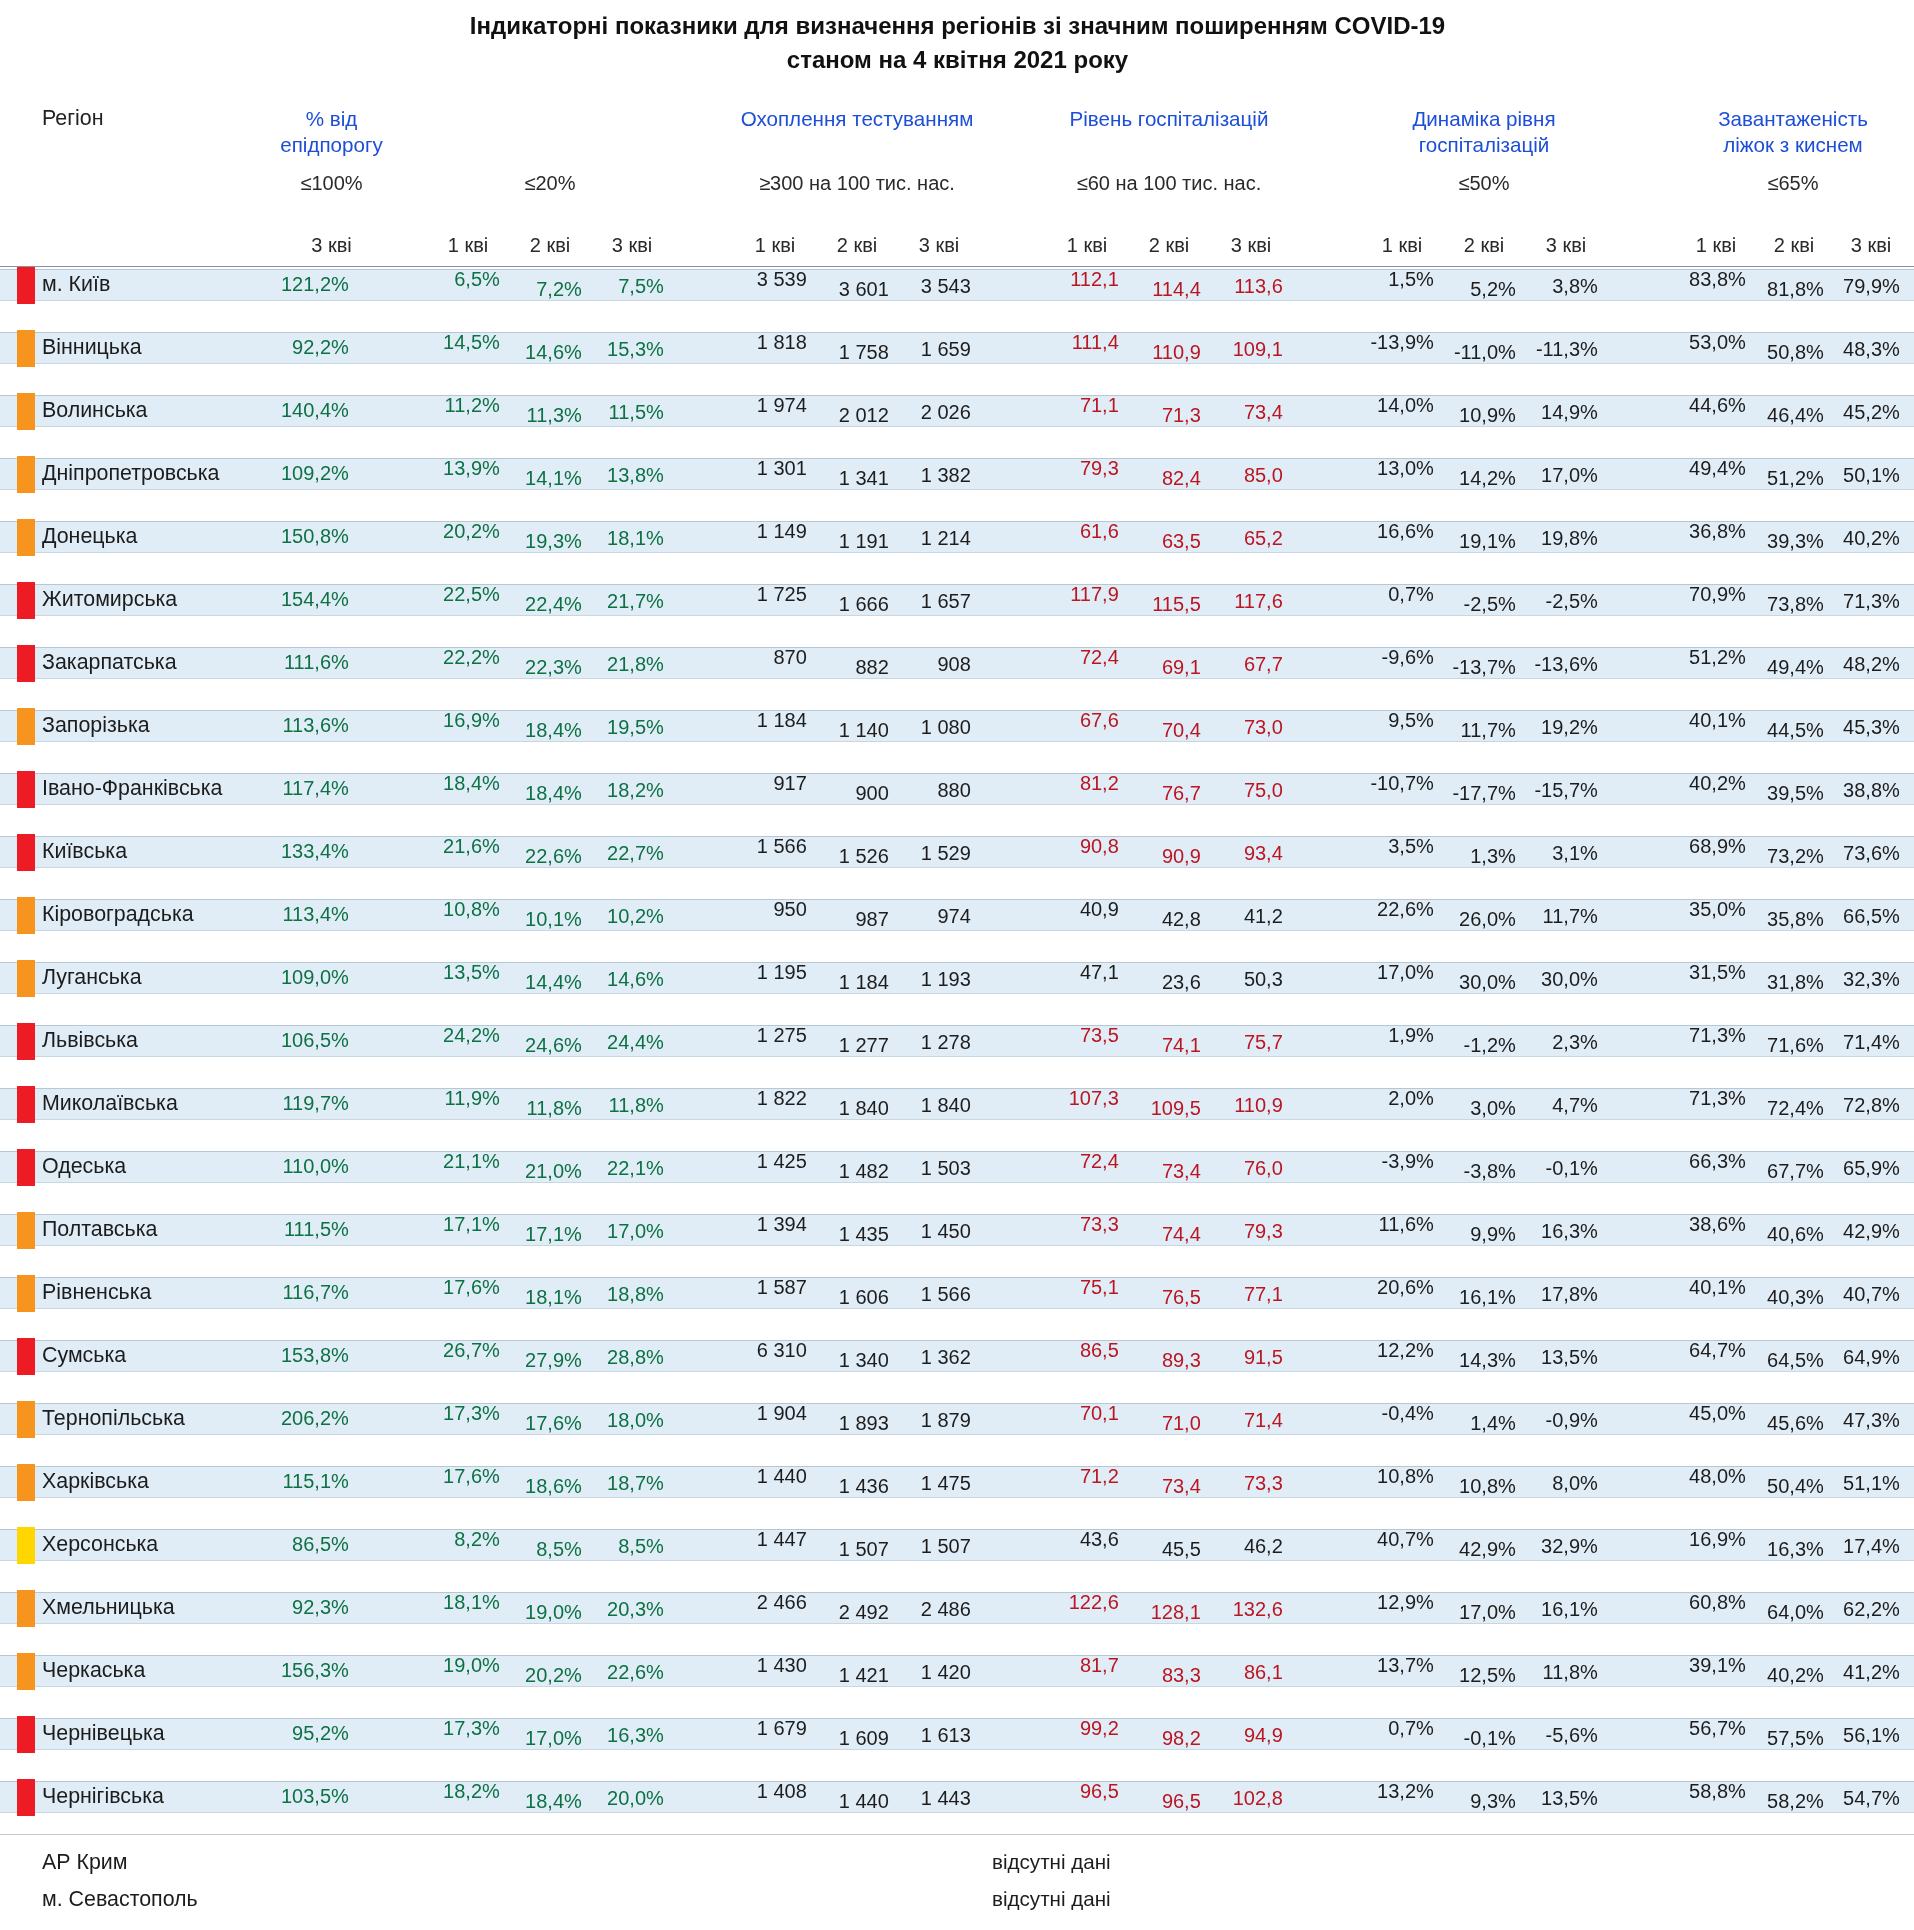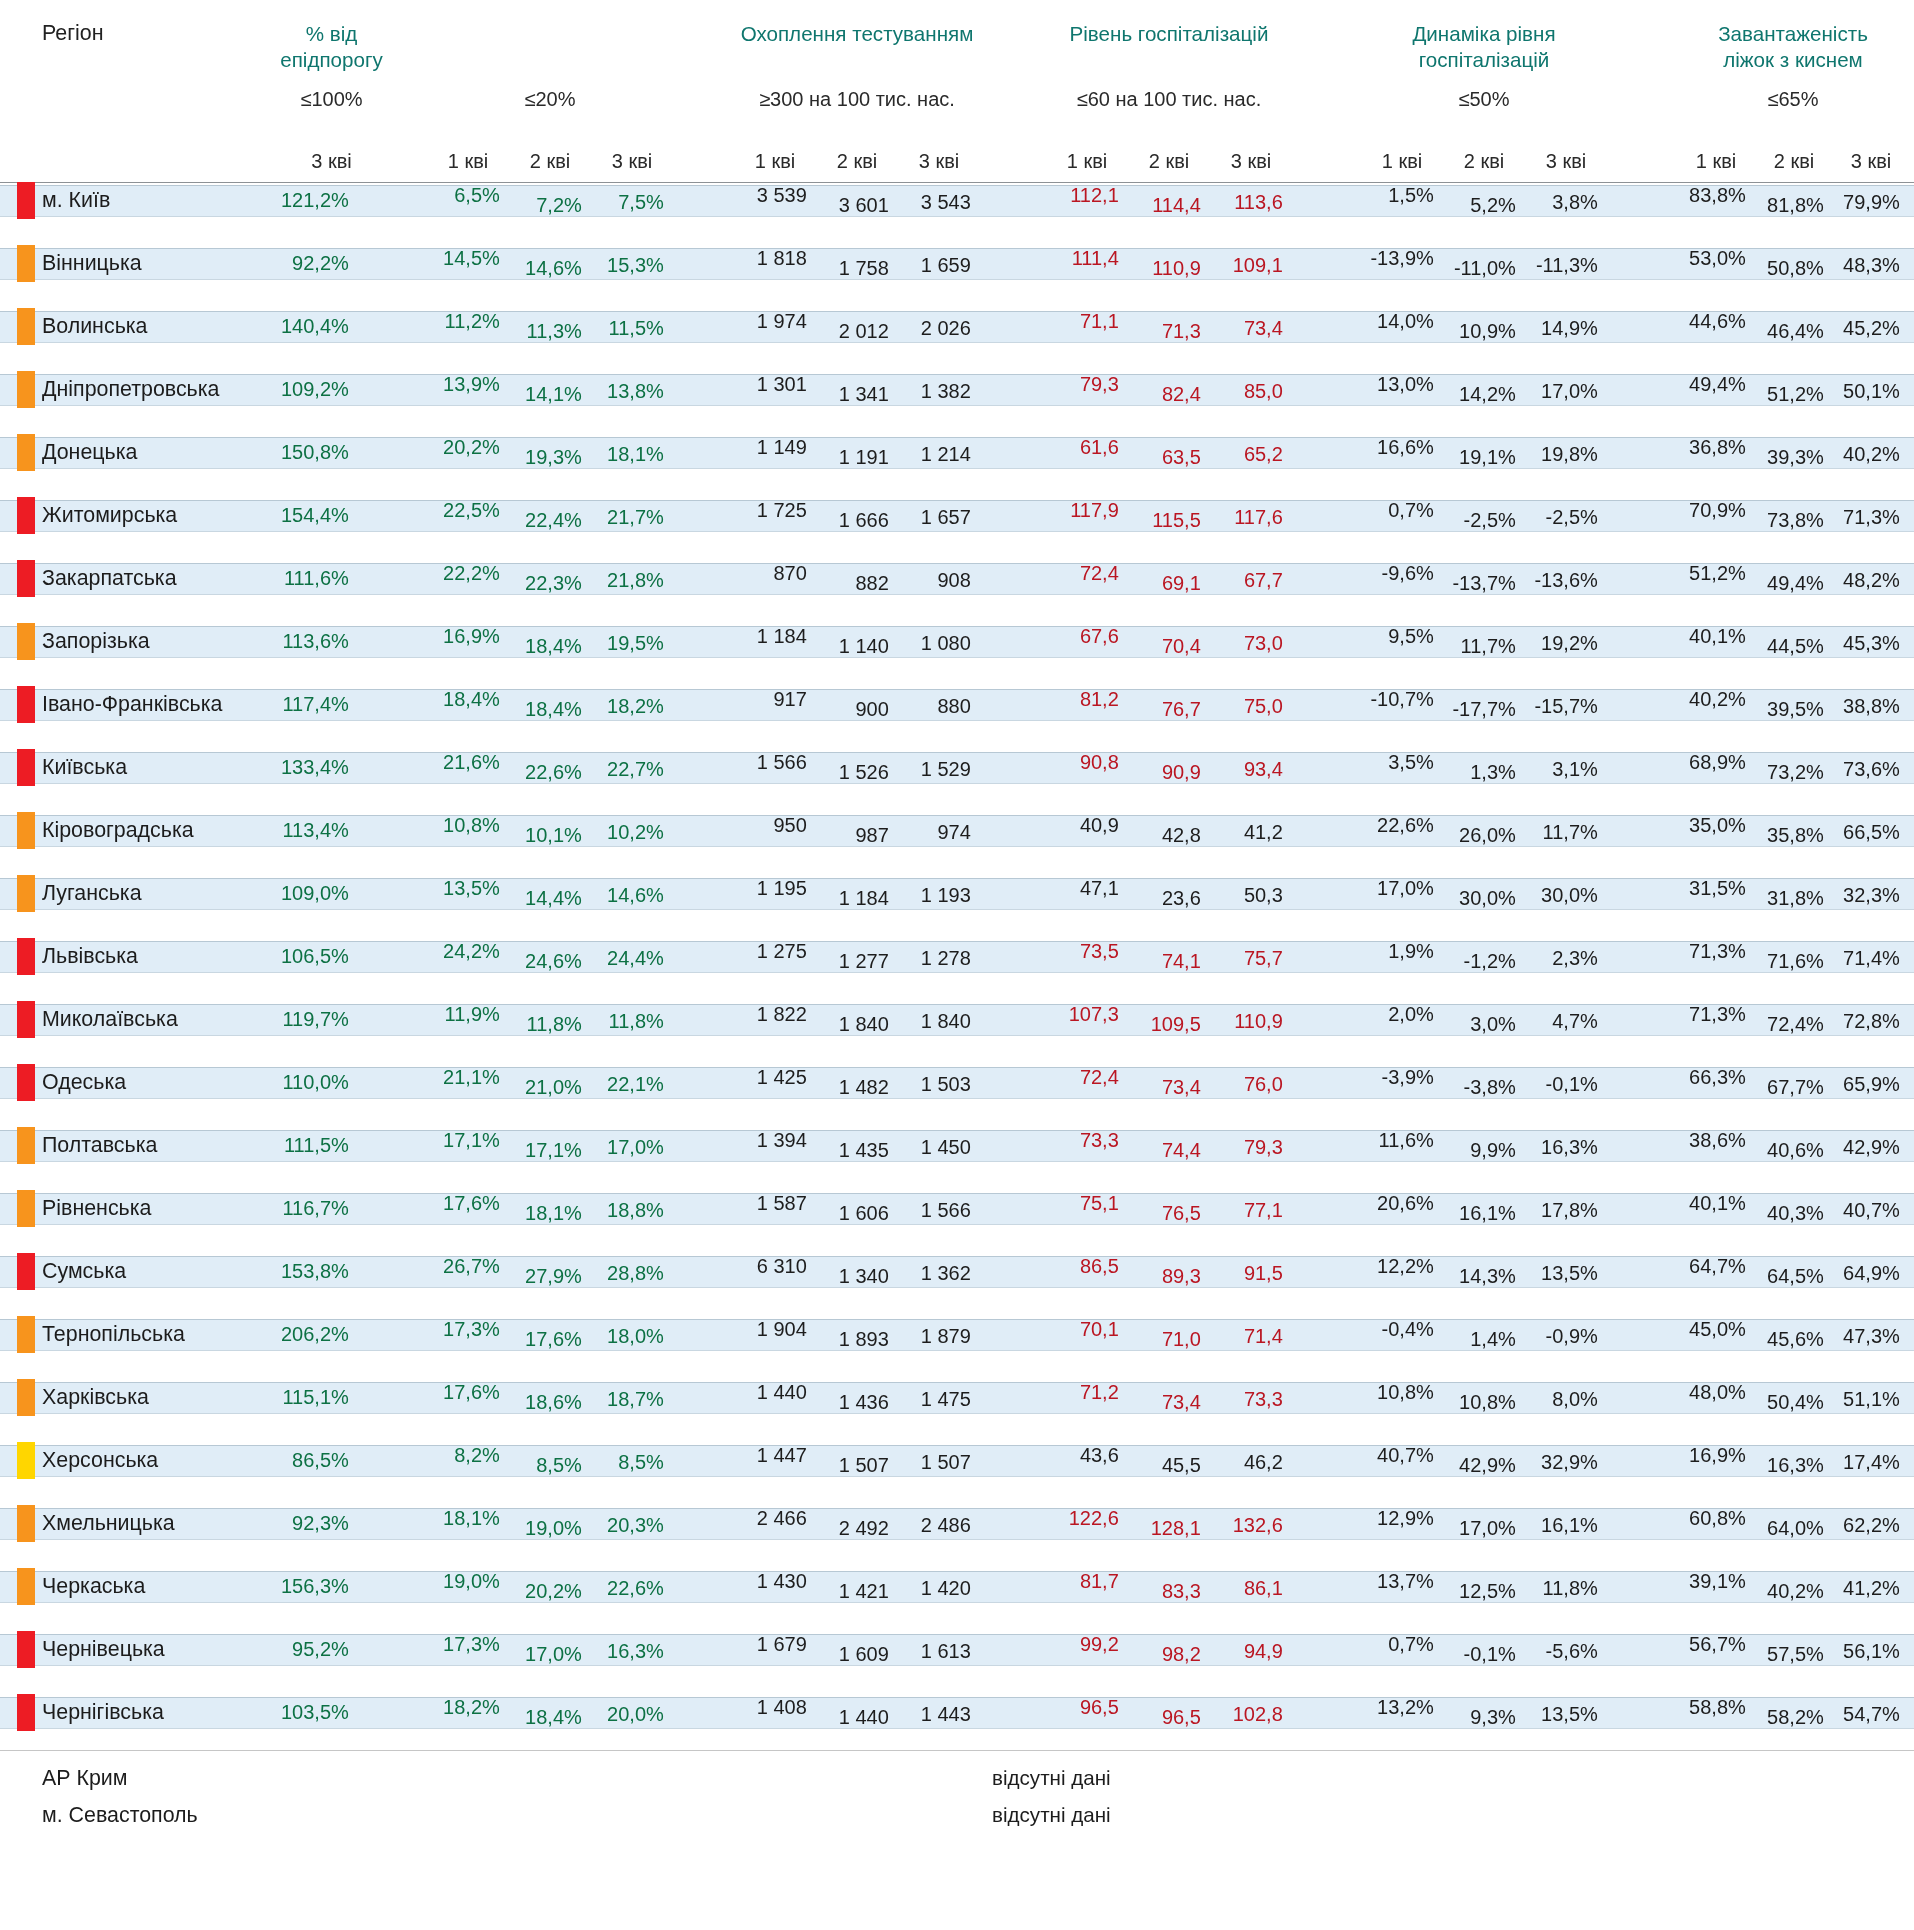--- a/index.html
+++ b/index.html
@@ -7,21 +7,21 @@
        font-family:"Liberation Sans","DejaVu Sans",sans-serif;color:#1f1f1f;}
   .page{position:relative;width:1915px;height:1930px;background:#fff;}
 
   .title{padding-top:9.2px;text-align:center;font-weight:bold;font-size:24px;line-height:34px;color:#111;height:75px;}
 
   
   .grid{display:grid;grid-template-columns:236px 122px 69px 82px 82px 82px 61px 82px 82px 82px 66px 82px 82px 82px 69px 82px 82px 82px 70px 78px 78px 76px;}
 
   .colheads{grid-template-rows:82px 50px 50px;border-bottom:1.5px solid #8d9296;}
   .h-region{grid-column:1;grid-row:1;padding-left:42px;padding-top:21.4px;font-size:21.4px;color:#222;}
-  .g-label{grid-row:1;text-align:center;padding-top:21.4px;font-size:20.6px;line-height:26px;color:#0f766e;}
+  .g-label{grid-row:1;text-align:center;padding-top:21.4px;font-size:20.6px;line-height:26px;color:#1d4ed8;}
   .g-epid{grid-column:2/4;}
   .g-epid .inner{max-width:134px;margin:0 auto;}
   .g-coef{grid-column:4/7;}
   .g-test{grid-column:8/11;}
   .g-hosp{grid-column:12/15;}
   .g-dyn{grid-column:16/19;}
   .g-dyn .inner{max-width:198px;margin:0 auto;}
   .g-beds{grid-column:20/23;}
   .g-beds .inner{max-width:191px;margin:0 auto;}
   .h-thr{grid-row:2;text-align:center;font-size:20px;color:#2a2a2a;padding-top:6.1px;}
@@ -45,20 +45,24 @@
   .nodata{margin-top:21.4px;border-top:0.8px solid #c6c6c6;padding-top:7.6px;}
   .nd-row{position:relative;height:37px;}
   .nd-label{position:absolute;left:42px;top:7.6px;font-size:21.4px;color:#1c1c1c;}
   .nd-note{position:absolute;left:992px;top:7.6px;font-size:20.6px;color:#1d1d1d;}
 </style>
 </head>
 <body>
 
 <div class="page">
 
+  <div class="title">
+    <div>Індикаторні показники для визначення регіонів зі значним поширенням COVID-19</div>
+    <div>станом на 4 квітня 2021 року</div>
+  </div>
 
   <div class="colheads grid">
     <div class="h-region">Регіон</div>
 
     <div class="g-label g-epid">
       <div class="inner">% від епідпорогу</div>
     </div>
     <div class="g-label g-test">
       <div class="inner">Охоплення тестуванням</div>
     </div>

